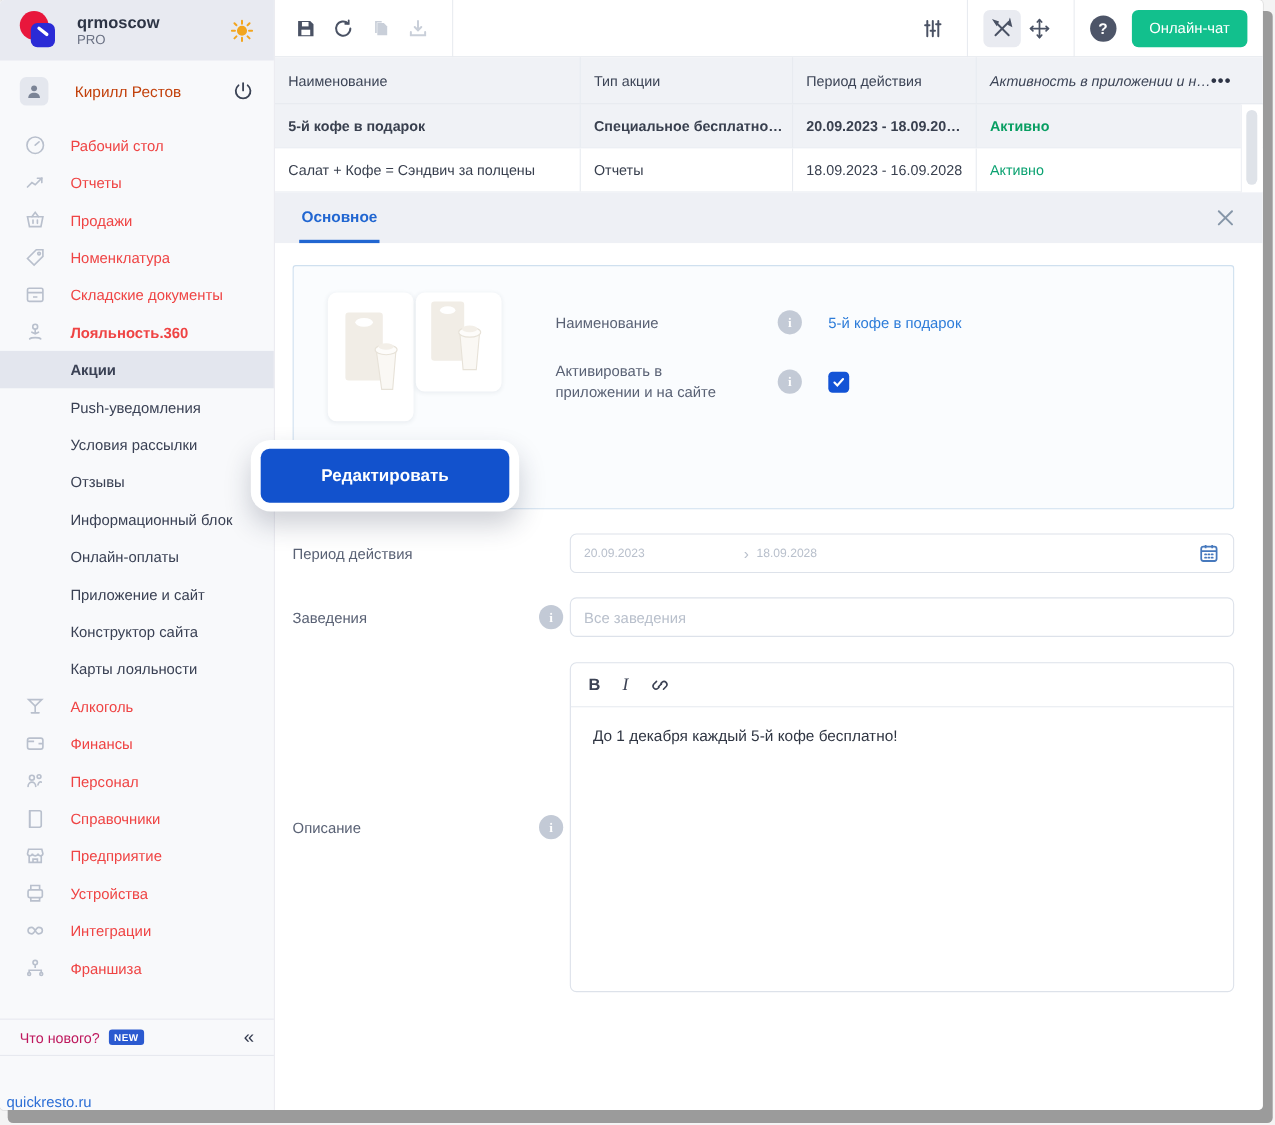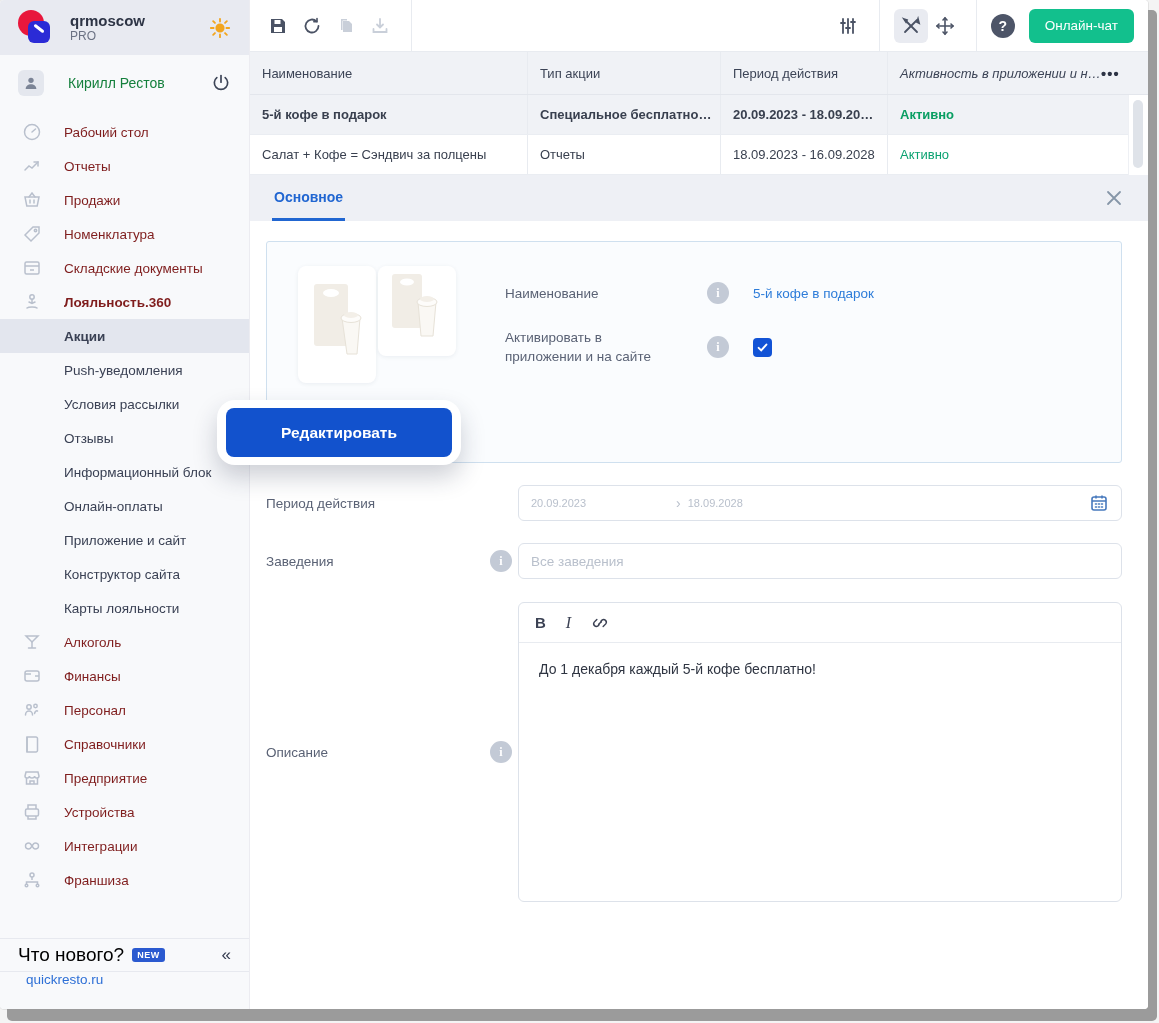--- a/index.html
+++ b/index.html
@@ -15,37 +15,37 @@
   .sb-header { height:55px; background:#e8eaf1; display:flex; align-items:center; padding:0 18px 0 18px; }
   .logo { position:relative; width:36px; height:36px; margin-right:16px; }
   .logo .red { position:absolute; left:0; top:0; width:26px; height:26px; border-radius:50%; background:#e8173c; }
   .logo .blue { position:absolute; left:10px; top:11px; width:22px; height:22px; border-radius:6px; background:#2b2bd6; }
   .logo .slash { position:absolute; left:15px; top:17px; width:12px; height:3px; background:#fff; border-radius:2px; transform:rotate(38deg); }
   .brand-name { font-size:15px; font-weight:bold; color:#2d3445; line-height:17px; }
   .brand-plan { font-size:12px; color:#6b7284; }
   .sb-sun { margin-left:auto; width:22px; height:22px; color:#f2a51f; }
   .user-row { height:48px; display:flex; align-items:center; padding:0 18px; margin-top:4px; }
   .avatar { width:26px; height:26px; background:#e4e7ee; border-radius:6px; display:flex; align-items:center; justify-content:center; margin-right:24px; color:#7b8496; }
-  .user-name { font-size:14px; color:#15803d; }
+  .user-name { font-size:14px; color:#c2410c; }
   .power { margin-left:auto; width:20px; height:20px; color:#3c4456; }
   .menu { flex:1; overflow:hidden; padding-top:8px; }
   .mi { height:34px; display:flex; align-items:center; padding-left:22px; cursor:pointer; }
   .mi .ic { width:20px; height:20px; color:#b9c0cd; margin-right:22px; flex:0 0 20px; }
-  .mi .lbl { font-size:13.5px; color:#7f1d1d; white-space:nowrap; }
+  .mi .lbl { font-size:13.5px; color:#ef4444; white-space:nowrap; }
   .mi.bold .lbl { font-weight:bold; }
   .smi { height:34px; display:flex; align-items:center; padding-left:64px; cursor:pointer;text-align:center; }
   .smi .lbl { font-size:13.5px; color:#3a4154; white-space:nowrap; }
   .smi.active { background:#e3e6ee; }
   .smi.active .lbl { font-weight:bold; }
   .sb-footer { border-top:1px solid #e7e9ef; }
   .whats-new { height:32px; display:flex; align-items:center; padding:0 18px; }
-  .wn-text { font-size:19px; color:#000000; }
+  .wn-text { font-size:13px; color:#be185d; }
   .badge-new { background:#2b5ad0; color:#fff; font-size:9px; font-weight:bold; border-radius:3px; padding:2px 5px; margin-left:8px; letter-spacing:.5px; }
   .collapse { margin-left:auto; font-size:17px; color:#333a4e; cursor:pointer; }
-  .site-row { height:38px; display:flex; align-items:flex-start; padding:0 26px; border-top:1px solid #e7e9ef; }
+  .site-row { height:50px; display:flex; align-items:flex-end; padding:0 6px; border-top:1px solid #e7e9ef; }
   .site-link { font-size:13.5px; color:#2d6fd6; text-decoration:none; }
   
   .main { flex:1; display:flex; flex-direction:column; position:relative; background:#fff; }
   .toolbar { height:52px; display:flex; align-items:center; border-bottom:1px solid #e8ebf0; }
   .tb-ic { width:20px; height:20px; color:#4a5264; margin:0 7px; cursor:pointer; }
   .tb-ic.disabled { color:#c9cfd9; cursor:default; }
   .tb-div { width:1px; height:52px; background:#e8ebf0; margin:0 14px; }
   .tb-btn { width:34px; height:34px; border-radius:6px; display:flex; align-items:center; justify-content:center; cursor:pointer; }
   .tb-btn.active { background:#e9ebf1; }
   .help-circle { width:24px; height:24px; border-radius:50%; background:#4d5568; color:#fff; font-size:14px; font-weight:bold; display:flex; align-items:center; justify-content:center; cursor:pointer; }
@@ -73,21 +73,21 @@
   .shot { position:absolute; background:#fff; border-radius:8px; box-shadow:0 1px 4px rgba(40,60,90,.08); }
   .shot.s1 { left:31px; top:24px; width:78px; height:117px; }
   .shot.s2 { left:111px; top:24px; width:78px; height:90px; }
   .card-row { position:absolute; left:238px; display:flex; align-items:center; }
   .card-label { width:202px; font-size:13.5px; color:#5a6275; line-height:19px; }
   .info-i { width:22px; height:22px; border-radius:50%; background:#c3cad6; color:#fff; font-size:12px; font-weight:bold; font-family:"Liberation Serif",serif; display:flex; align-items:center; justify-content:center; flex:0 0 22px; }
   .card-value { margin-left:24px; font-size:13.5px; color:#2d7cd9; cursor:pointer; }
   .checkbox { margin-left:24px; width:19px; height:19px; background:#1253d6; border-radius:4px; display:flex; align-items:center; justify-content:center; cursor:pointer; }
   .checkbox svg { width:13px; height:13px; color:#fff; }
   
-  .callout { position:absolute; left:217px; top:400px; width:244px; height:65px; background:#fff; border-radius:18px; box-shadow:0 12px 24px rgba(30,40,70,.22); z-index:30; display:flex; align-items:center; justify-content:center; }
+  .callout { position:absolute; left:228px; top:400px; width:244px; height:65px; background:#fff; border-radius:18px; box-shadow:0 12px 24px rgba(30,40,70,.22); z-index:30; display:flex; align-items:center; justify-content:center; }
   .edit-btn { width:226px; height:49px; background:#1252cd; border:none; border-radius:8px; color:#fff; font-size:15.5px; font-weight:bold; font-family:inherit; cursor:pointer; }
   
   .form-row { display:flex; margin-top:22px; }
   .lab-col { width:252px; min-width:252px; display:flex; align-items:center; justify-content:space-between; padding-right:6px; }
   .lab-col .flabel { font-size:13.5px; color:#5a6275; }
   .field-col { flex:1; max-width:606px; }
   .input { height:36px; border:1px solid #dde2ea; border-radius:6px; background:#fff; display:flex; align-items:center; padding:0 12px; }
   .ph { color:#b9c0cc; font-size:11px; }
   .date-sep { color:#b9c0cc; margin:0 7px 0 90px; font-size:14px; }
   .cal-ic { margin-left:auto; width:20px; height:20px; color:#4779bd; cursor:pointer; }

